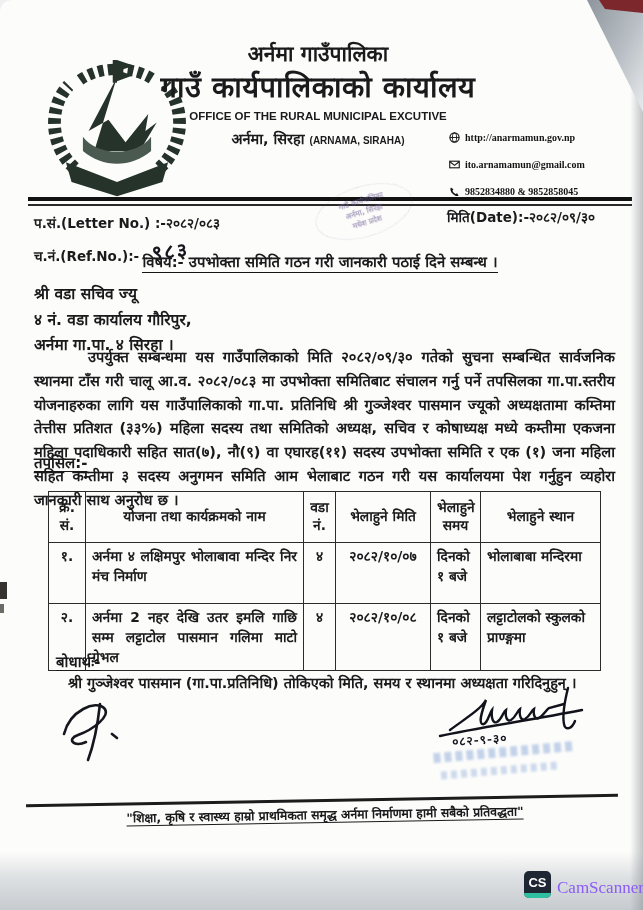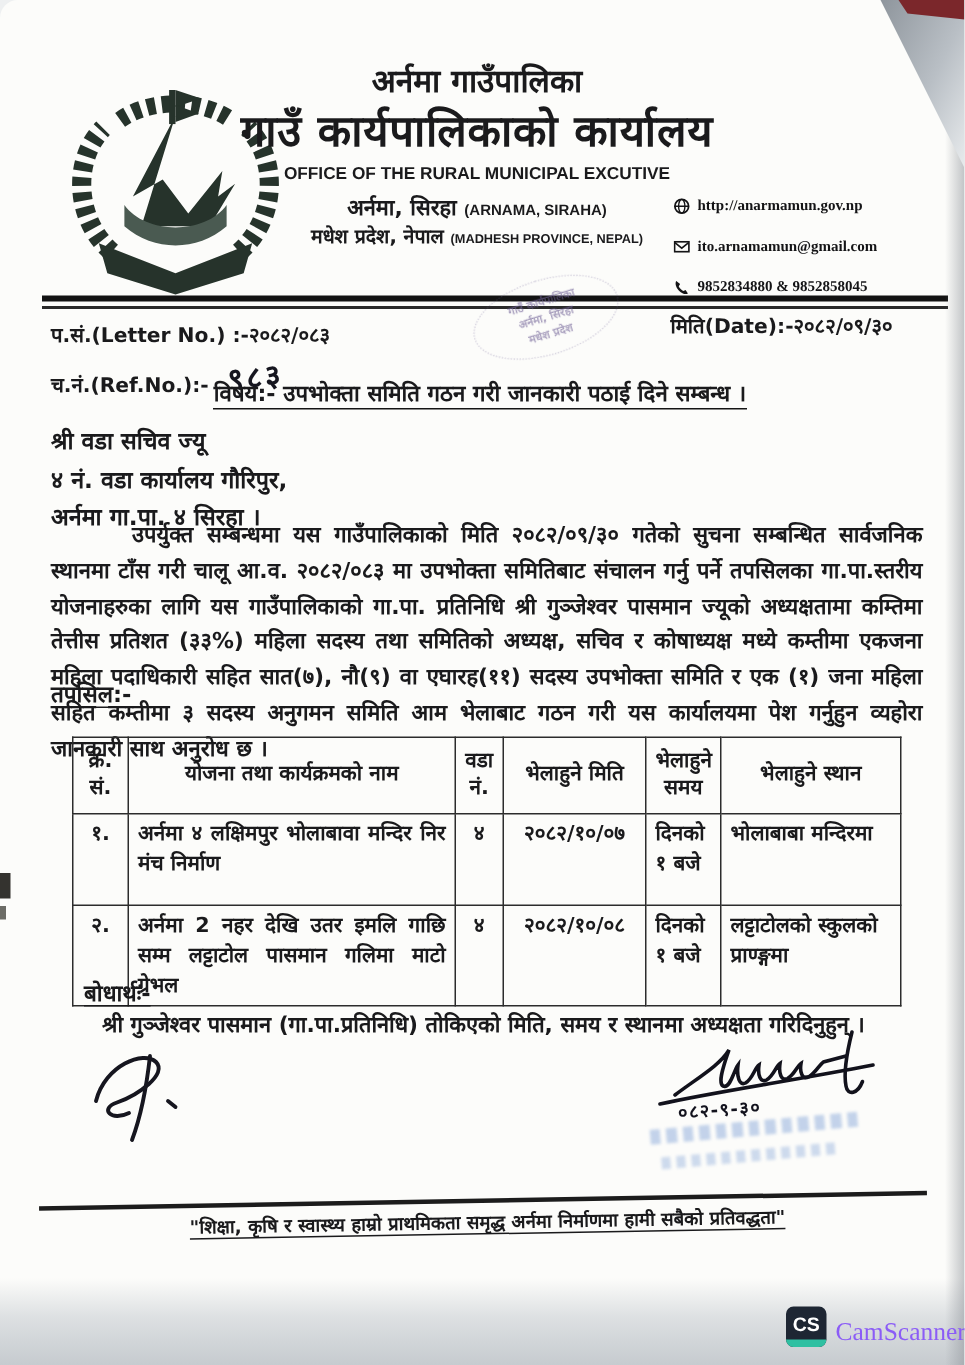--- a/index.html
+++ b/index.html
@@ -140,24 +140,20 @@
     <polygon points="50,9 61,13 50,17" fill="#26332b"></polygon>
   </svg>
 
   <div class="head-center">
     <div class="muni-np">अर्नमा गाउँपालिका</div>
     <div class="office-np">गाउँ कार्यपालिकाको कार्यालय</div>
     <div class="office-en">OFFICE OF THE RURAL MUNICIPAL EXCUTIVE</div>
     <div class="addr-np">
       <span>अर्नमा, सिरहा</span>
       <span class="addr-en">(ARNAMA, SIRAHA)</span>
-    </div>
-    <div class="prov-np">
-      <span>मधेश प्रदेश, नेपाल</span>
-      <span class="prov-en">(MADHESH PROVINCE, NEPAL)</span>
     </div>
   </div>
 
   <div class="contact">
     <div class="row">
       <svg class="cicon" viewBox="0 0 12 12">
         <circle cx="6" cy="6" r="5" fill="none" stroke="#141416" stroke-width="1.3"></circle>
         <ellipse cx="6" cy="6" rx="2.3" ry="5" fill="none" stroke="#141416" stroke-width="1"></ellipse>
         <line x1="1" y1="6" x2="11" y2="6" stroke="#141416" stroke-width="1"></line>
       </svg>

